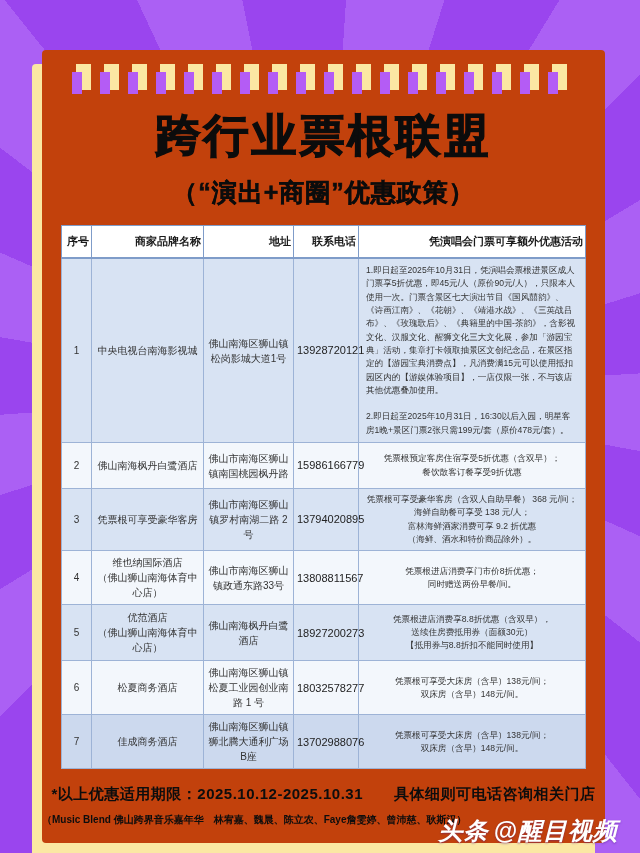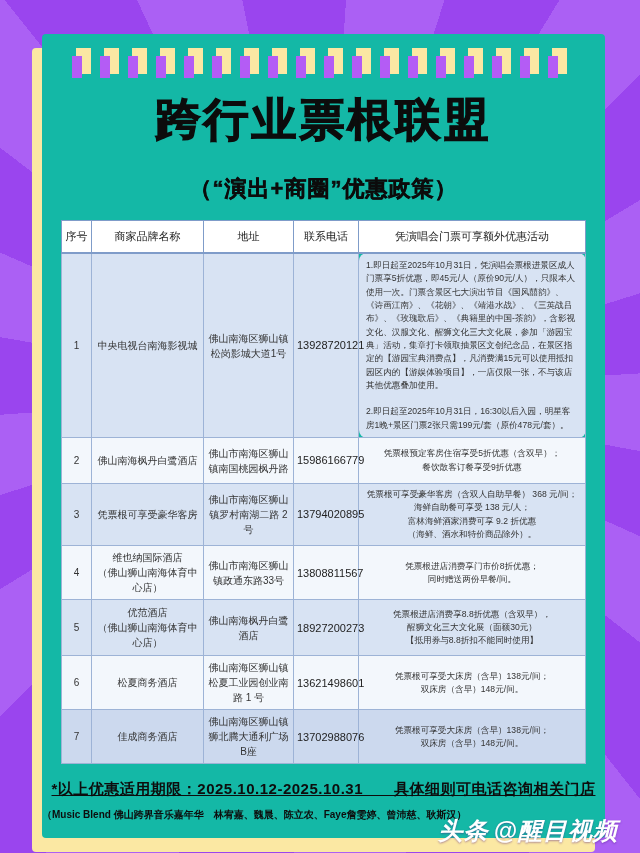--- a/index.html
+++ b/index.html
@@ -4,72 +4,72 @@
 <style>
   * { margin:0; padding:0; box-sizing:border-box; }
   html,body { width:640px; height:853px; overflow:hidden; }
   body {
     font-family:"Liberation Sans", sans-serif;
     background-color:#9d4bef;
     background-image:repeating-conic-gradient(from -10deg at 50% 46%, #9a45ee 0 13.8deg, #ab60f4 13.8deg 27.6deg);
     position:relative;
   }
   .card {
-    position:absolute; left:42px; top:34px; width:563px; min-height:758px;
-    background:#14b8a6; border-radius:4px;
+    position:absolute; left:42px; top:50px; width:563px; min-height:758px;
+    background:#c2410c; border-radius:4px;
     box-shadow:-10px 14px 0 0 #fbe8a3;
     padding-bottom:16px;
   }
   
   .perf { position:relative; height:30px; margin:14px 30px 0 30px; }
   .perf::before {
     content:""; position:absolute; left:4px; right:0; top:0; bottom:4px;
     background:repeating-linear-gradient(90deg, #fbe8a3 0 15px, transparent 15px 28px);
   }
   .perf::after {
     content:""; position:absolute; left:0; right:4px; top:8px; bottom:0;
     background:repeating-linear-gradient(90deg, #b45cf5 0 10px, transparent 10px 28px);
   }
   .title {
     text-align:center; font-size:45px; font-weight:900; color:#0c0c0c;
     letter-spacing:3px; margin-top:12px; -webkit-text-stroke:1.2px #0c0c0c;
   }
   .subtitle {
-    text-align:center; font-size:22px; font-weight:900; color:#0c0c0c;
-    letter-spacing:1px; margin-top:24px; -webkit-text-stroke:0.5px #0c0c0c;
+    text-align:center; font-size:25px; font-weight:900; color:#0c0c0c;
+    letter-spacing:1px; margin-top:10px; -webkit-text-stroke:0.5px #0c0c0c;
   }
   table {
     border-collapse:collapse; table-layout:fixed; width:524px; margin:16px auto 0;
   }
   col.c-no{width:30px} col.c-name{width:112px} col.c-addr{width:90px}
   col.c-phone{width:65px} col.c-offer{width:227px}
   th {
     border:1px solid #7f9cc9; border-bottom:2px solid #7f9cc9;
-    background:#ffffff; font-size:11px; font-weight:400; color:#1a1a1a;
-    padding:8px 2px; text-align:center;
+    background:#ffffff; font-size:11px; font-weight:700; color:#1a1a1a;
+    padding:8px 2px; text-align:right;
   }
   td {
     border:1px solid #9db3d6; font-size:10px; color:#333; text-align:center;
     vertical-align:middle; padding:4px 3px; line-height:1.5; white-space:pre-line;
   }
   td.cell-offer { font-size:8.6px; line-height:1.55; }
-  tbody tr:first-child td.cell-offer { text-align:left; padding:5px 7px;border-radius:8px; }
+  tbody tr:first-child td.cell-offer { text-align:left; padding:5px 7px; }
   td.cell-phone { font-size:11px; font-weight:500; color:#222; }
   tbody tr:nth-child(odd)  { background:#d8e3f3; }
   tbody tr:nth-child(even) { background:#f3f7fc; }
   tbody tr:last-child      { background:#ccd9ee; }
   tbody tr:nth-child(2) td { height:46px; }
   tbody tr:nth-child(3) td { height:58px; }
   tbody tr:nth-child(4) td { height:52px; }
   tbody tr:nth-child(5) td { height:56px; }
   tbody tr:nth-child(6) td { height:40px; }
   tbody tr:nth-child(7) td { height:44px; }
   .foot1 {
     text-align:center; font-size:15px; font-weight:800; color:#0d0d0d;
-    margin-top:16px; letter-spacing:0.5px;text-decoration:underline;
+    margin-top:16px; letter-spacing:0.5px;
   }
   .foot2 {
     font-size:10px; font-weight:700; color:#0d0d0d;
     margin-top:9px;
   }
   .watermark {
     position:absolute; right:22px; bottom:6px; color:#ffffff;
     font-size:24px; font-weight:800; letter-spacing:1px;
     text-shadow:0 1px 2px rgba(80,20,130,0.45);
     font-style:italic;
@@ -142,29 +142,29 @@
 同时赠送两份早餐/间。</td>
   </tr>
 
   <tr>
     <td class="cell-no">5</td>
     <td class="cell-name">优范酒店
 （佛山狮山南海体育中心店）</td>
     <td class="cell-addr">佛山南海枫丹白鹭酒店</td>
     <td class="cell-phone">18927200273</td>
     <td class="cell-offer">凭票根进店消费享8.8折优惠（含双早），
-醒狮文化三大文化展（面额30元）
+送续住房费抵用券（面额30元）
 【抵用券与8.8折扣不能同时使用】</td>
   </tr>
 
   <tr>
     <td class="cell-no">6</td>
     <td class="cell-name">松夏商务酒店</td>
     <td class="cell-addr">佛山南海区狮山镇松夏工业园创业南路 1 号</td>
-    <td class="cell-phone">13621498601</td>
+    <td class="cell-phone">18032578277</td>
     <td class="cell-offer">凭票根可享受大床房（含早）138元/间；
 双床房（含早）148元/间。</td>
   </tr>
 
   <tr>
     <td class="cell-no">7</td>
     <td class="cell-name">佳成商务酒店</td>
     <td class="cell-addr">佛山南海区狮山镇狮北腾大通利广场B座</td>
     <td class="cell-phone">13702988076</td>
     <td class="cell-offer">凭票根可享受大床房（含早）138元/间；

